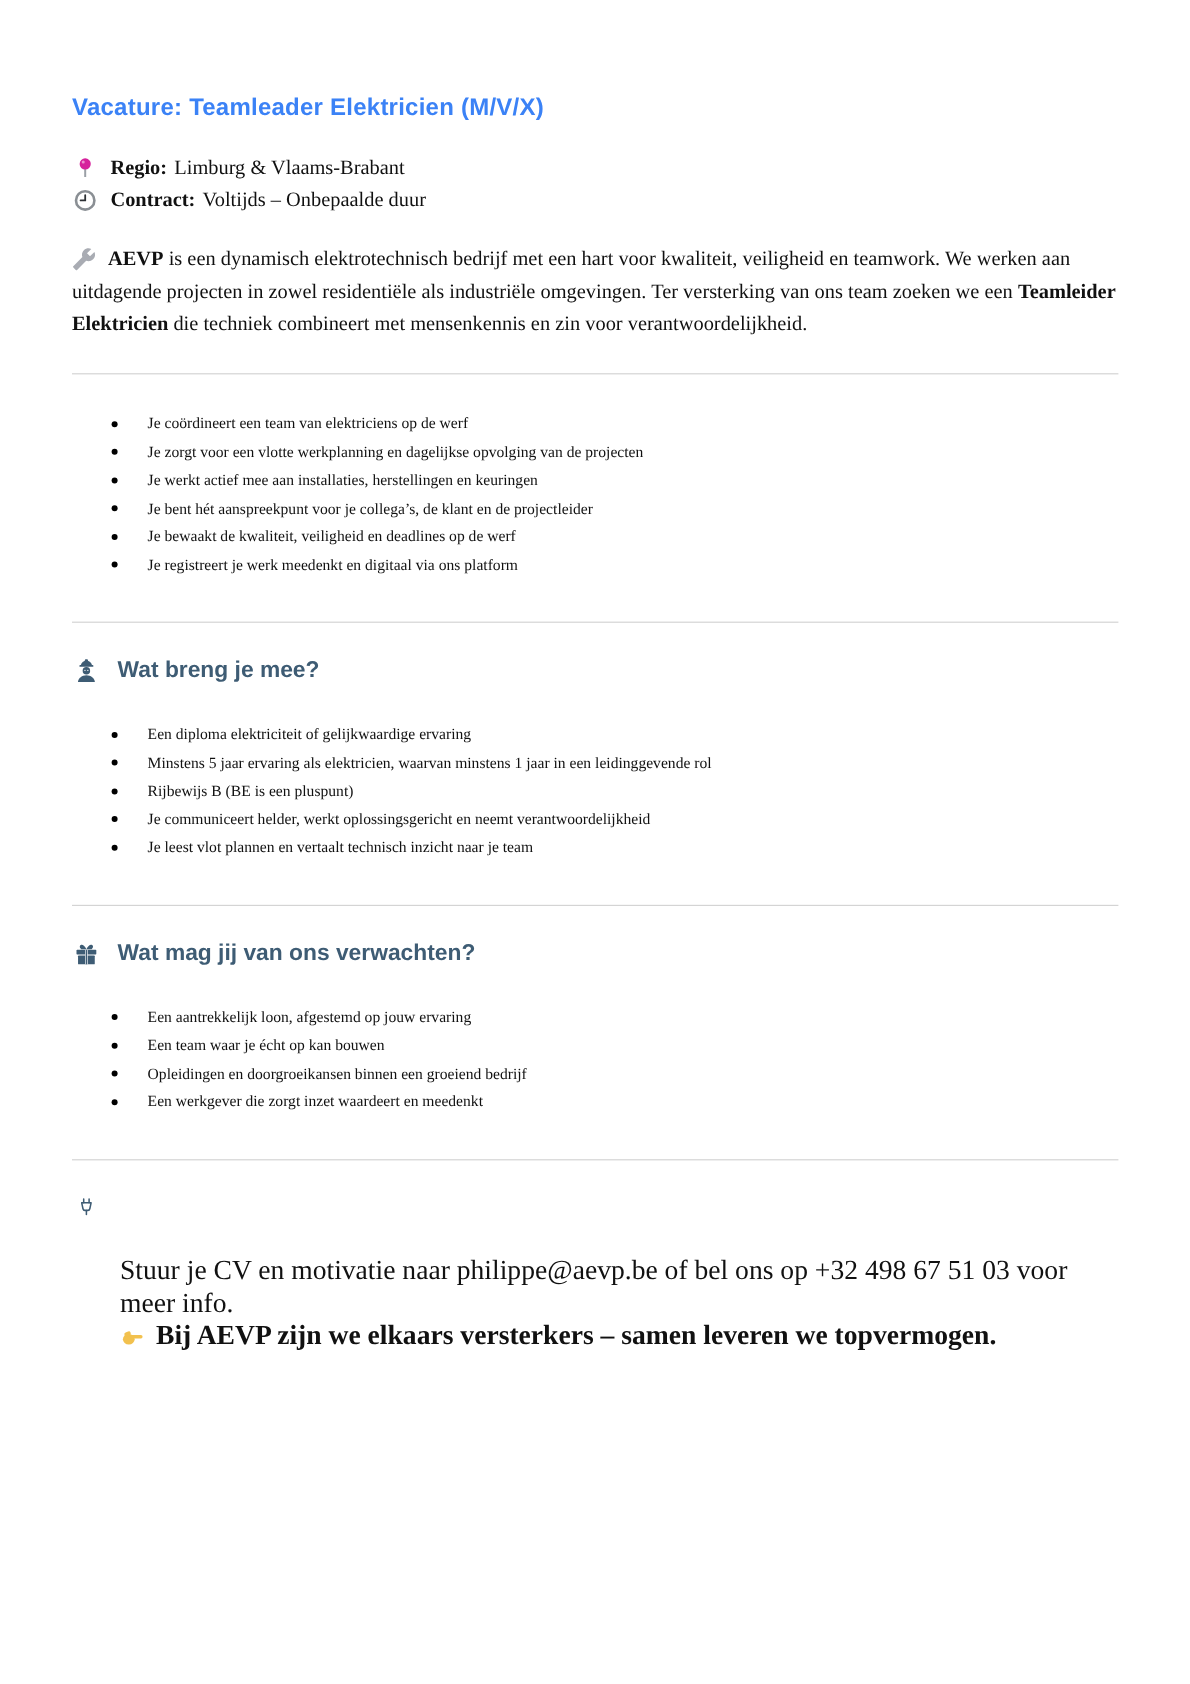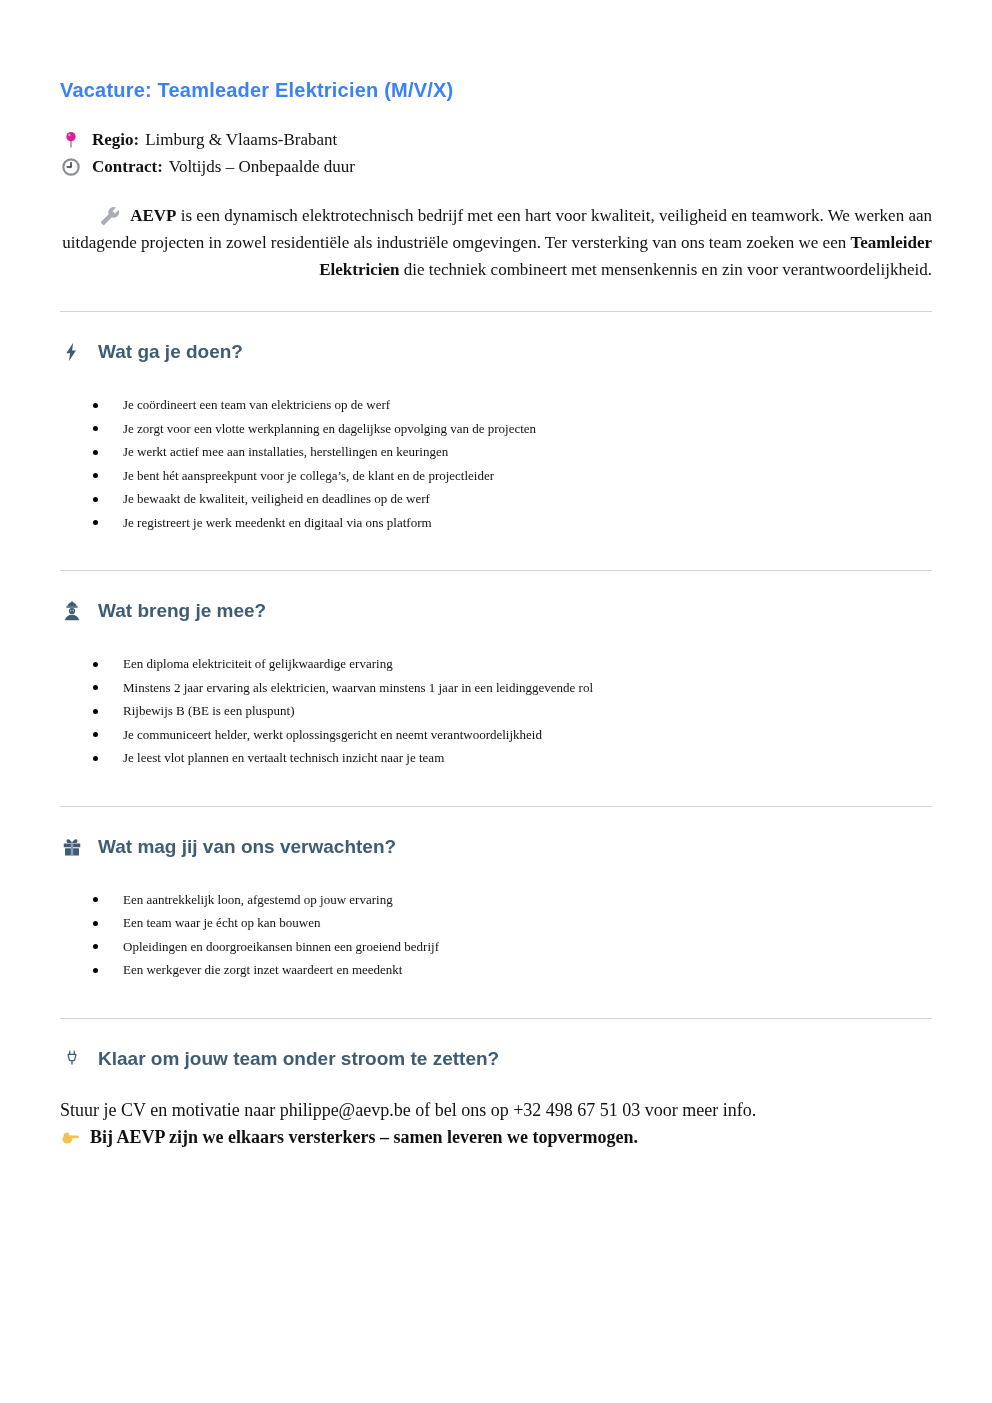--- a/index.html
+++ b/index.html
@@ -17,21 +17,21 @@
     font-size: 20px; line-height: 24px;
     font-weight: 700; letter-spacing: 0.2px;
     color: #3b82f6;
   }
 
   .meta { margin-top: 28px; }
   .meta-row { display: flex; align-items: flex-start; height: 27px; font-size: 17px; }
   .meta-icon { width: 22px; height: 20px; margin-right: 10px; flex: 0 0 22px; display: flex; align-items: center; justify-content: center; }
   .meta-label { font-weight: 700; margin-right: 6px; }
 
-  .intro { margin-top: 18px; font-size: 17px; line-height: 27px; text-align: right; }
+  .intro { margin-top: 18px; font-size: 17px; line-height: 27px; }
   .inline-icon { display: inline-block; width: 22px; height: 18px; margin-right: 8px; vertical-align: -3px; }
   .b { font-weight: 700; }
 
   hr.section-divider {
     border: 0; border-top: 1.5px solid #d4d4d4;
     margin: 0;
   }
   .intro { margin-bottom: 28px; }
 
   .section { padding-bottom: 36px; }
@@ -44,21 +44,21 @@
   }
   .heading-icon { width: 24px; height: 24px; margin-right: 14px; flex: 0 0 24px; display: flex; align-items: center; justify-content: center; }
 
   ul.bullets { margin: 29px 0 0 0; padding: 0; list-style: none; font-size: 13px; }
   ul.bullets li { position: relative; padding-left: 63px; line-height: 23.5px; }
   ul.bullets li::before {
     content: ""; position: absolute; left: 33px; top: 9.5px;
     width: 5px; height: 5px; border-radius: 50%; background: #000;
   }
 
-  .closing-body { margin-top: 26px; font-size: 18px; line-height: 27px; }
+  .closing-body { margin-top: 26px; font-size: 23px; line-height: 27px; margin-left: 40px; }
   .slogan { font-weight: 700; }
   svg { display: block; }
 </style>
 </head>
 <body>
 
 <div class="page">
 
   <div class="doc-title">Vacature: Teamleader Elektricien (M/V/X)</div>
 
@@ -92,28 +92,20 @@
         <g transform="translate(24,0) scale(-1,1)">
           <path fill="#a9acb3" d="M22.7 19l-9.1-9.1c.9-2.3.4-5-1.5-6.9-2-2-5-2.4-7.4-1.3L9 6 6 9 1.6 4.7C.4 7.1.9 10.1 2.9 12.1c1.9 1.9 4.6 2.4 6.9 1.5l9.1 9.1c.4.4 1 .4 1.4 0l2.3-2.3c.5-.4.5-1.1.1-1.4z"></path>
         </g>
       </svg>
     </span><span class="b">AEVP</span><span> is een dynamisch elektrotechnisch bedrijf met een hart voor kwaliteit, veiligheid en teamwork. We werken aan uitdagende projecten in zowel residentiële als industriële omgevingen. Ter versterking van ons team zoeken we een </span><span class="b">Teamleider Elektricien</span><span> die techniek combineert met mensenkennis en zin voor verantwoordelijkheid.</span>
   </div>
 
   <hr class="section-divider">
 
   <div class="section">
-    <div class="section-heading">
-      <span class="heading-icon">
-        <svg width="20" height="24" viewBox="0 0 24 24">
-          <path fill="#3e5c74" d="M13.4 1 5.2 13.4h4.7L8.2 23l8.6-12.7h-4.7L13.4 1z"></path>
-        </svg>
-      </span>
-      <span>Wat ga je doen?</span>
-    </div>
     <ul class="bullets">
       <li>Je coördineert een team van elektriciens op de werf</li>
       <li>Je zorgt voor een vlotte werkplanning en dagelijkse opvolging van de projecten</li>
       <li>Je werkt actief mee aan installaties, herstellingen en keuringen</li>
       <li>Je bent hét aanspreekpunt voor je collega’s, de klant en de projectleider</li>
       <li>Je bewaakt de kwaliteit, veiligheid en deadlines op de werf</li>
       <li>Je registreert je werk meedenkt en digitaal via ons platform</li>
     </ul>
   </div>
 
@@ -131,21 +123,21 @@
             <circle cx="10.7" cy="11.6" r="0.65" fill="#ffffff"></circle>
             <circle cx="13.3" cy="11.6" r="0.65" fill="#ffffff"></circle>
             <path d="M4.3 22.2c.4-3.7 3.7-6.2 7.7-6.2s7.3 2.5 7.7 6.2H4.3z"></path>
           </g>
         </svg>
       </span>
       <span>Wat breng je mee?</span>
     </div>
     <ul class="bullets">
       <li>Een diploma elektriciteit of gelijkwaardige ervaring</li>
-      <li>Minstens 2 jaar ervaring als elektricien, waarvan minstens 1 jaar in een leidinggevende rol</li>
+      <li>Minstens 5 jaar ervaring als elektricien, waarvan minstens 1 jaar in een leidinggevende rol</li>
       <li>Rijbewijs B (BE is een pluspunt)</li>
       <li>Je communiceert helder, werkt oplossingsgericht en neemt verantwoordelijkheid</li>
       <li>Je leest vlot plannen en vertaalt technisch inzicht naar je team</li>
     </ul>
   </div>
 
   <hr class="section-divider">
 
   <div class="section">
     <div class="section-heading">
@@ -175,21 +167,20 @@
 
   <div class="section">
     <div class="section-heading">
       <span class="heading-icon">
         <svg width="18" height="24" viewBox="0 0 24 24" fill="none" stroke="#3e5c74" stroke-width="1.7" stroke-linecap="round" stroke-linejoin="round">
           <path d="M9 1.6 v4 M15 1.6 v4"></path>
           <path d="M6.8 5.8 h10.4 l-1.4 6.6 c-.25 1.1-1 1.8-2.1 1.8 h-3.4 c-1.1 0-1.85-.7-2.1-1.8 z"></path>
           <path d="M12 14.4 v4.4"></path>
         </svg>
       </span>
-      <span>Klaar om jouw team onder stroom te zetten?</span>
     </div>
 
     <div class="closing-body">
       <div><span>Stuur je CV en motivatie naar </span><span>philippe@aevp.be</span><span> of bel ons op </span><span>+32 498 67 51 03</span><span> voor meer info.</span></div>
       <div>
         <span class="inline-icon">
           <svg width="21" height="19" viewBox="0 0 24 24">
             <g fill="#f2c14e">
               <ellipse cx="8" cy="14" rx="6.2" ry="5.6"></ellipse>
               <rect x="8" y="9.6" width="14.5" height="3.5" rx="1.75"></rect>

